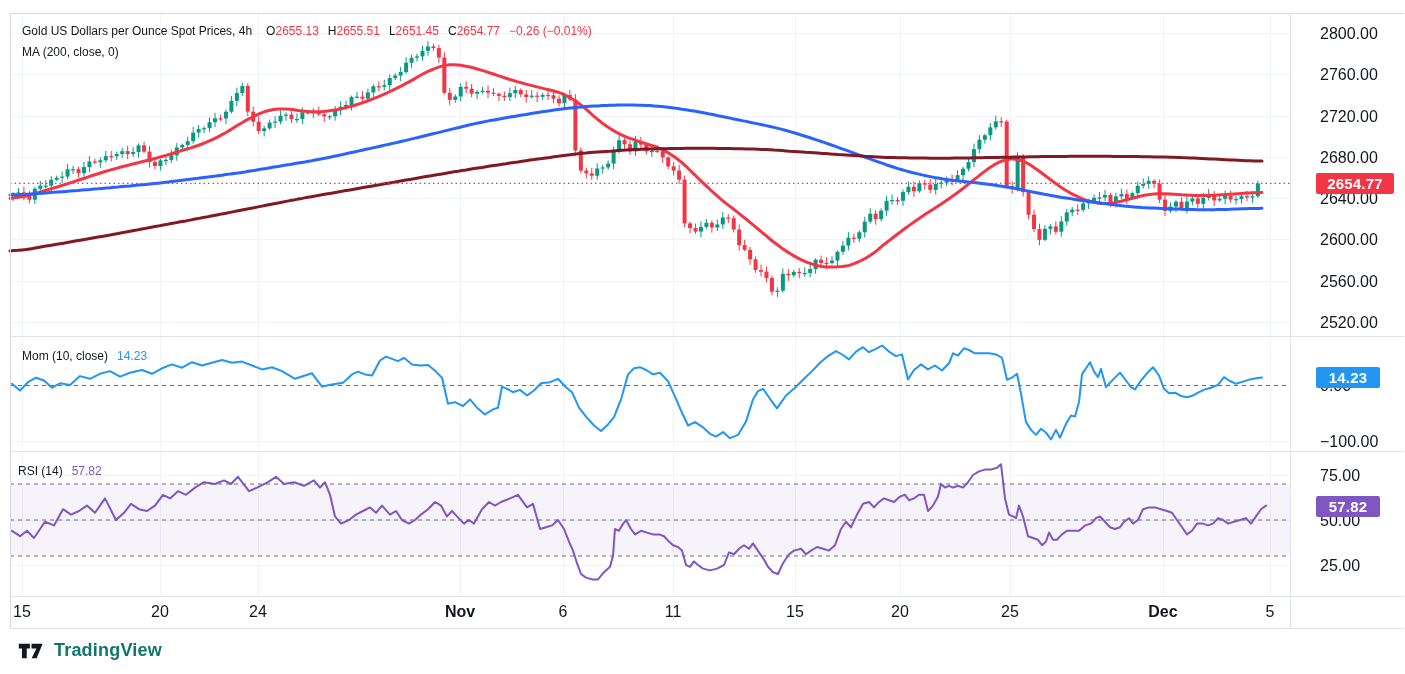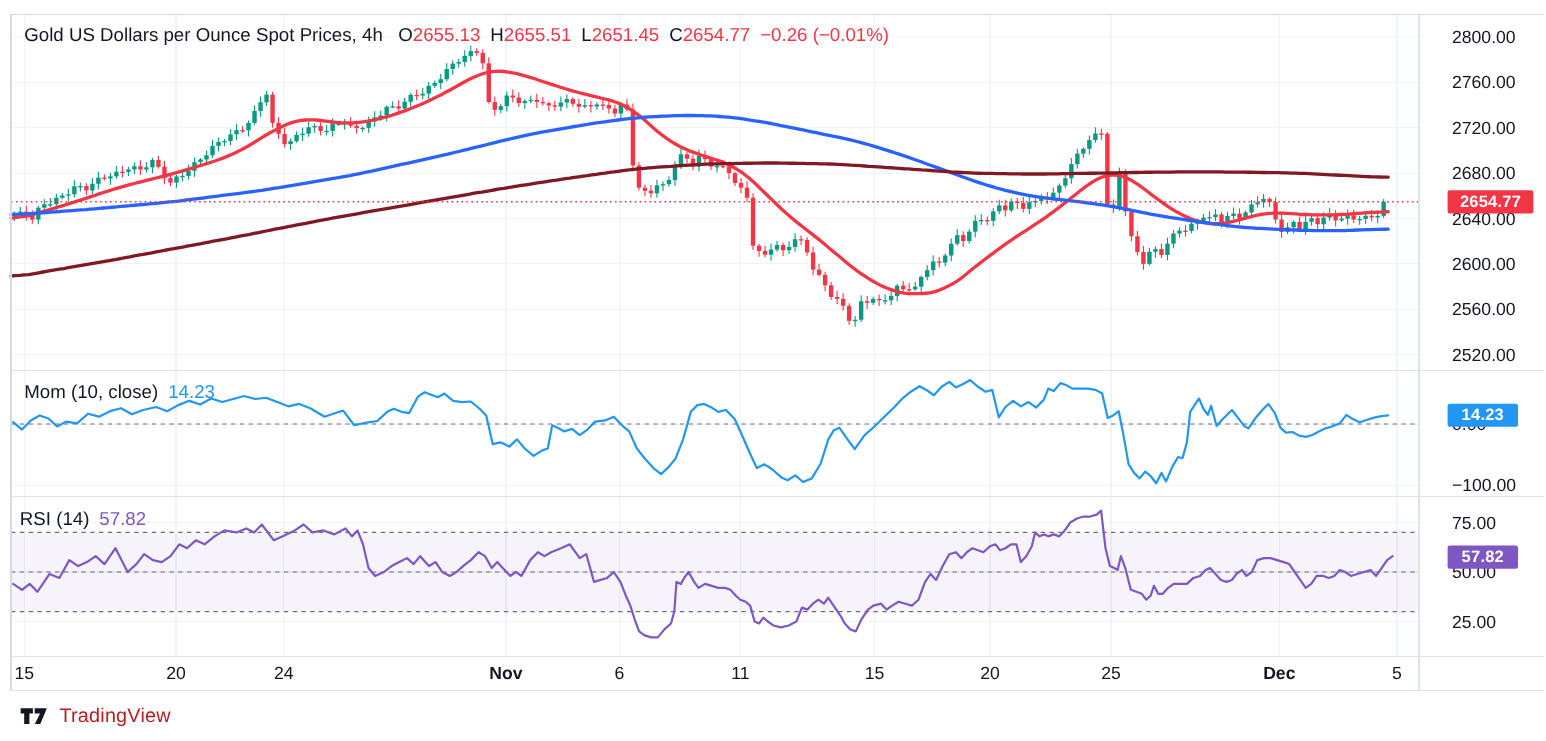--- a/index.html
+++ b/index.html
@@ -1,37 +1,37 @@
 <!DOCTYPE html>
 <html><head>
 <meta charset="utf-8">
 <style>
   *{margin:0;padding:0;box-sizing:border-box}
   html,body{background:#fff}
   body{font-family:"Liberation Sans","DejaVu Sans",sans-serif;color:#131722}
   .stage{position:relative;width:1405px;height:674px;background:#fff;overflow:hidden}
   #chart-svg{position:absolute;left:0;top:0;display:block}
-  .legend{position:absolute;font-size:17px;color:#131722;white-space:nowrap;z-index:2;line-height:21px}
+  .legend{position:absolute;font-size:12px;color:#131722;white-space:nowrap;z-index:2;line-height:21px}
   .legend-main{left:22px;top:21px}
   .legend-main .row{height:21px}
   .ohlc-k{margin-left:9px}
   .ohlc-k.first{margin-left:14px}
   .red-val{color:#f23645}
   .legend-mom{left:22px;top:346px}
   .legend-rsi{left:18px;top:461px}
   .mom-val{color:#2196f3;margin-left:9px}
   .rsi-val{color:#7e57c2;margin-left:9px}
   .badge{position:absolute;z-index:3;color:#fff;font-weight:bold;font-size:15px;
          display:flex;align-items:center;justify-content:center;border-radius:2px;
          letter-spacing:.2px}
   .badge-price{left:1316px;top:173px;width:78px;height:21px;background:#f23645}
   .badge-mom{left:1316px;top:367px;width:64px;height:21px;background:#2196f3}
   .badge-rsi{left:1316px;top:496px;width:64px;height:21px;background:#7e57c2}
   .logo{position:absolute;left:18px;top:640px;display:flex;align-items:center;gap:9px;z-index:2}
-  .logo-text{font-size:18px;font-weight:400;color:#b91c1c;letter-spacing:.2px}
+  .logo-text{font-size:18px;font-weight:700;color:#0f766e;letter-spacing:.2px}
 </style>
 </head>
 <body>
 
 <div class="stage">
 
   <svg id="chart-svg" width="1405" height="674" viewBox="0 0 1405 674">
       <g shape-rendering="crispEdges">
         <line x1="22" y1="13" x2="22" y2="596" stroke="#f0f3fa" stroke-width="1"></line>
         <line x1="160" y1="13" x2="160" y2="596" stroke="#f0f3fa" stroke-width="1"></line>
@@ -573,20 +573,21 @@
         <text x="1010" y="617" fill="#131722" font-size="16" font-family="&quot;Liberation Sans&quot;,&quot;DejaVu Sans&quot;,sans-serif" text-anchor="middle" font-weight="normal">25</text>
         <text x="1163" y="617" fill="#131722" font-size="16" font-family="&quot;Liberation Sans&quot;,&quot;DejaVu Sans&quot;,sans-serif" text-anchor="middle" font-weight="bold">Dec</text>
         <text x="1270" y="617" fill="#131722" font-size="16" font-family="&quot;Liberation Sans&quot;,&quot;DejaVu Sans&quot;,sans-serif" text-anchor="middle" font-weight="normal">5</text>
       </g>
     </svg>
 
   <div class="legend legend-main">
     <div class="row">
       <span>Gold US Dollars per Ounce Spot Prices, 4h</span><span class="ohlc-k first">O</span><span class="red-val">2655.13</span><span class="ohlc-k">H</span><span class="red-val">2655.51</span><span class="ohlc-k">L</span><span class="red-val">2651.45</span><span class="ohlc-k">C</span><span class="red-val">2654.77</span><span class="ohlc-k red-val">−0.26 (−0.01%)</span>
     </div>
+    <div class="row">MA (200, close, 0)</div>
   </div>
 
   <div class="legend legend-mom">
     <span>Mom (10, close)</span><span class="mom-val">14.23</span>
   </div>
 
   <div class="legend legend-rsi">
     <span>RSI (14)</span><span class="rsi-val">57.82</span>
   </div>
 

